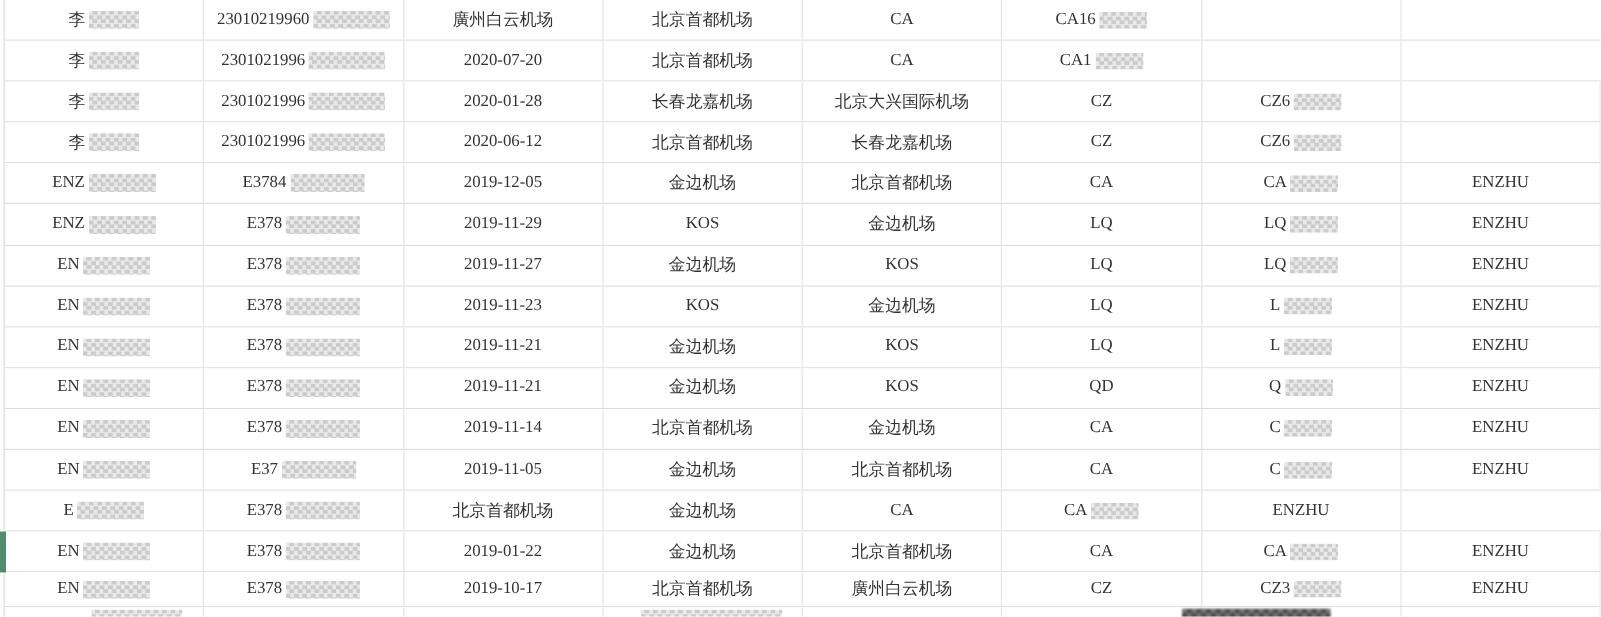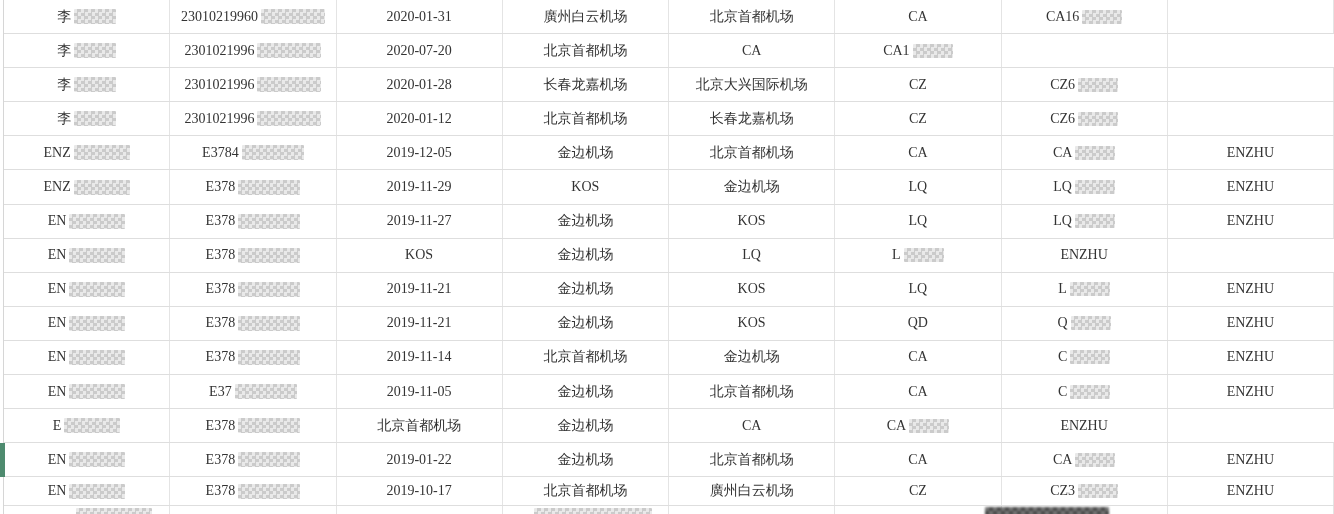--- a/index.html
+++ b/index.html
@@ -57,23 +57,20 @@
   <div class="row zh-row">
     <div class="cell">
       <span class="txt">李</span>
           <span class="censor censor-name"></span>
     </div>
     <div class="cell">
       <span class="txt">23010219960</span>
           <span class="censor censor-id"></span>
     </div>
     <div class="cell">
-      <span class="txt">2020-01-31</span>
-    </div>
-    <div class="cell">
       <span class="txt">廣州白云机场</span>
     </div>
     <div class="cell">
       <span class="txt">北京首都机场</span>
     </div>
     <div class="cell">
       <span class="txt">CA</span>
     </div>
     <div class="cell">
       <span class="txt">CA16</span>
@@ -144,21 +141,21 @@
   <div class="row zh-row">
     <div class="cell">
       <span class="txt">李</span>
           <span class="censor censor-name"></span>
     </div>
     <div class="cell">
       <span class="txt">2301021996</span>
           <span class="censor censor-id"></span>
     </div>
     <div class="cell">
-      <span class="txt">2020-01-12</span>
+      <span class="txt">2020-06-12</span>
     </div>
     <div class="cell">
       <span class="txt">北京首都机场</span>
     </div>
     <div class="cell">
       <span class="txt">长春龙嘉机场</span>
     </div>
     <div class="cell">
       <span class="txt">CZ</span>
     </div>
@@ -262,20 +259,23 @@
   </div>
 
   <div class="row">
     <div class="cell">
       <span class="txt">EN</span>
           <span class="censor censor-name"></span>
     </div>
     <div class="cell">
       <span class="txt">E378</span>
           <span class="censor censor-id"></span>
+    </div>
+    <div class="cell">
+      <span class="txt">2019-11-23</span>
     </div>
     <div class="cell">
       <span class="txt">KOS</span>
     </div>
     <div class="cell">
       <span class="txt">金边机场</span>
     </div>
     <div class="cell">
       <span class="txt">LQ</span>
     </div>

